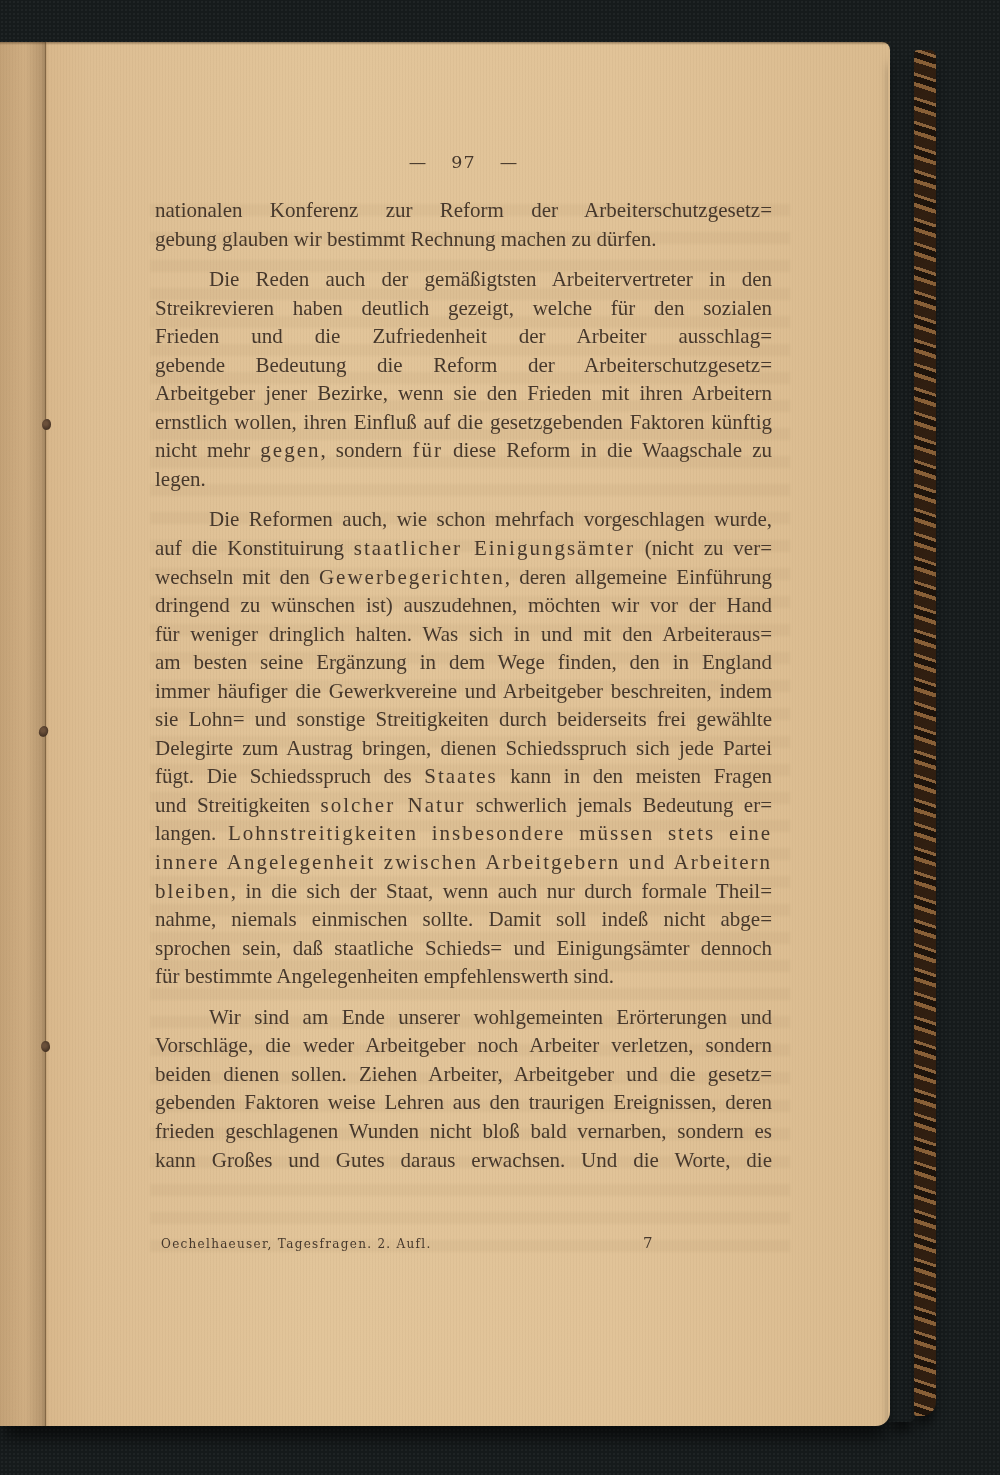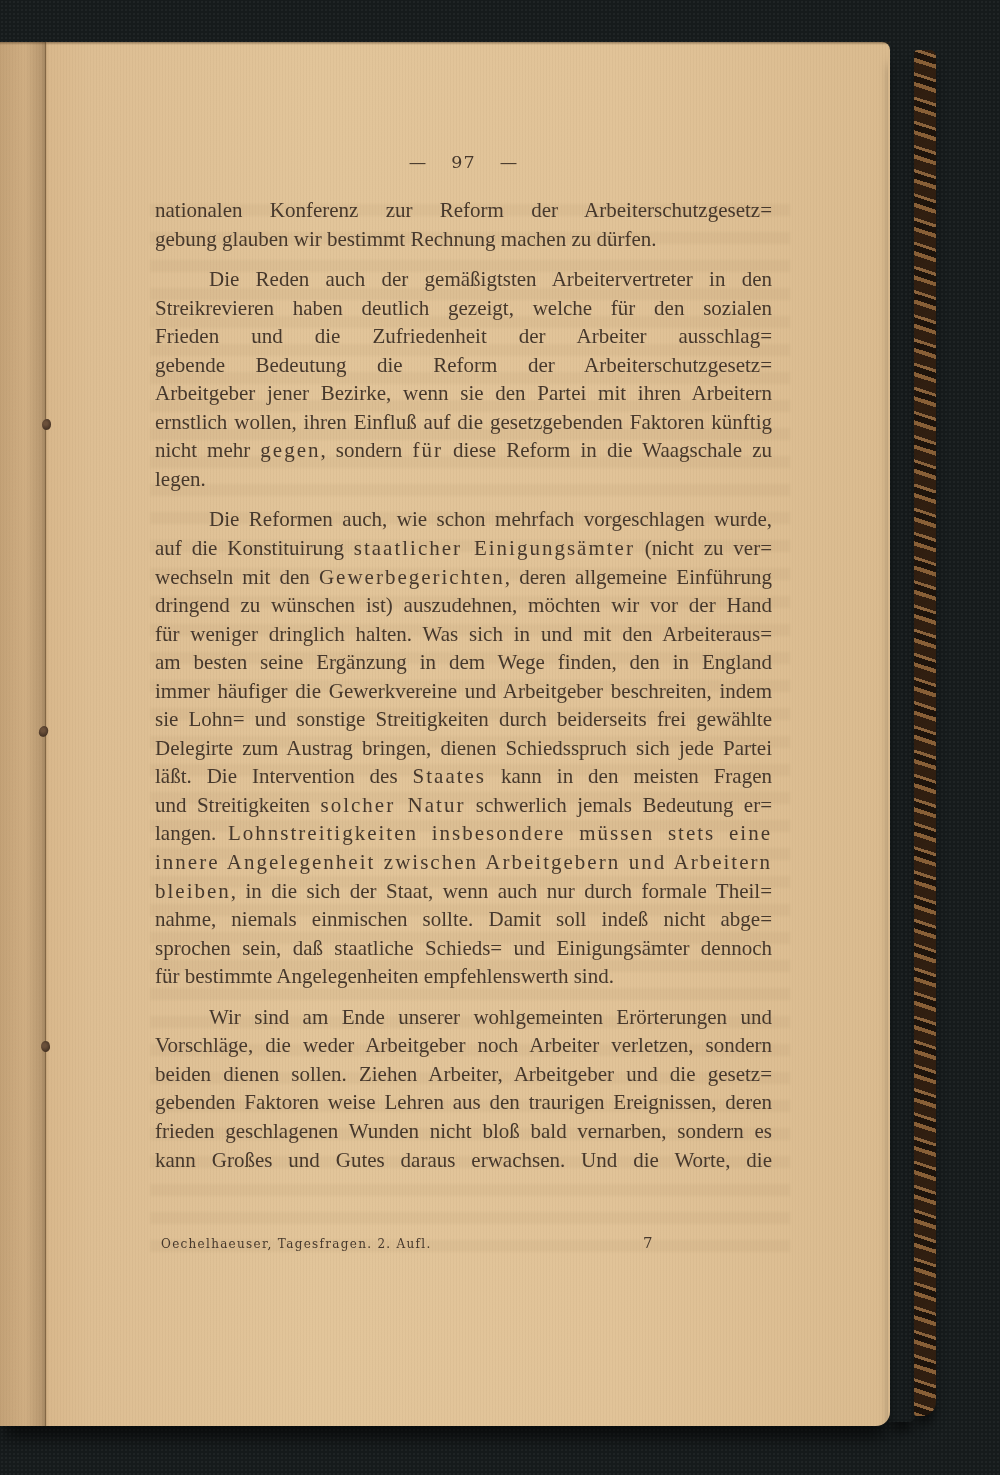--- a/index.html
+++ b/index.html
@@ -89,34 +89,34 @@
     <span>—</span><span class="num">97</span><span>—</span>
   </div>
 
   <div class="text-block">
       <div class="line"><span>nationalen Konferenz zur Reform der Arbeiterschutzgesetz=</span></div>
       <div class="line last"><span>gebung glauben wir bestimmt Rechnung machen zu dürfen.</span></div>
       <div class="line indent"><span>Die Reden auch der gemäßigtsten Arbeitervertreter in den</span></div>
       <div class="line"><span>Streikrevieren haben deutlich gezeigt, welche für den sozialen</span></div>
       <div class="line"><span>Frieden und die Zufriedenheit der Arbeiter ausschlag=</span></div>
       <div class="line"><span>gebende Bedeutung die Reform der Arbeiterschutzgesetz=</span></div>
-      <div class="line"><span>Arbeitgeber jener Bezirke, wenn sie den Partei mit ihren Arbeitern</span></div>
+      <div class="line"><span>Arbeitgeber jener Bezirke, wenn sie den Frieden mit ihren Arbeitern</span></div>
       <div class="line"><span>ernstlich wollen, ihren Einfluß auf die gesetzgebenden Faktoren künftig</span></div>
       <div class="line"><span>nicht mehr </span><span class="gesperrt">gegen</span><span>, sondern </span><span class="gesperrt">für</span><span> diese Reform in die Waagschale zu</span></div>
       <div class="line last"><span>legen.</span></div>
       <div class="line indent"><span>Die Reformen auch, wie schon mehrfach vorgeschlagen wurde,</span></div>
       <div class="line"><span>auf die Konstituirung </span><span class="gesperrt">staatlicher Einigungsämter</span><span> (nicht zu ver=</span></div>
       <div class="line"><span>wechseln mit den </span><span class="gesperrt">Gewerbegerichten</span><span>, deren allgemeine Einführung</span></div>
       <div class="line"><span>dringend zu wünschen ist) auszudehnen, möchten wir vor der Hand</span></div>
       <div class="line"><span>für weniger dringlich halten. Was sich in und mit den Arbeiteraus=</span></div>
       <div class="line"><span>am besten seine Ergänzung in dem Wege finden, den in England</span></div>
       <div class="line"><span>immer häufiger die Gewerkvereine und Arbeitgeber beschreiten, indem</span></div>
       <div class="line"><span>sie Lohn= und sonstige Streitigkeiten durch beiderseits frei gewählte</span></div>
       <div class="line"><span>Delegirte zum Austrag bringen, dienen Schiedsspruch sich jede Partei</span></div>
-      <div class="line"><span>läßt. Die Intervention des </span><span class="gesperrt">Staates</span><span> kann in den meisten Fragen</span></div>
+      <div class="line"><span>fügt. Die Schiedsspruch des </span><span class="gesperrt">Staates</span><span> kann in den meisten Fragen</span></div>
       <div class="line"><span>und Streitigkeiten </span><span class="gesperrt">solcher Natur</span><span> schwerlich jemals Bedeutung er=</span></div>
       <div class="line"><span>langen. </span><span class="gesperrt">Lohnstreitigkeiten insbesondere müssen stets eine</span></div>
       <div class="line"><span class="gesperrt">innere Angelegenheit zwischen Arbeitgebern und Arbeitern</span></div>
       <div class="line"><span class="gesperrt">bleiben</span><span>, in die sich der Staat, wenn auch nur durch formale Theil=</span></div>
       <div class="line"><span>nahme, niemals einmischen sollte. Damit soll indeß nicht abge=</span></div>
       <div class="line"><span>sprochen sein, daß staatliche Schieds= und Einigungsämter dennoch</span></div>
       <div class="line last"><span>für bestimmte Angelegenheiten empfehlenswerth sind.</span></div>
       <div class="line indent"><span>Wir sind am Ende unserer wohlgemeinten Erörterungen und</span></div>
       <div class="line"><span>Vorschläge, die weder Arbeitgeber noch Arbeiter verletzen, sondern</span></div>
       <div class="line"><span>beiden dienen sollen. Ziehen Arbeiter, Arbeitgeber und die gesetz=</span></div>

